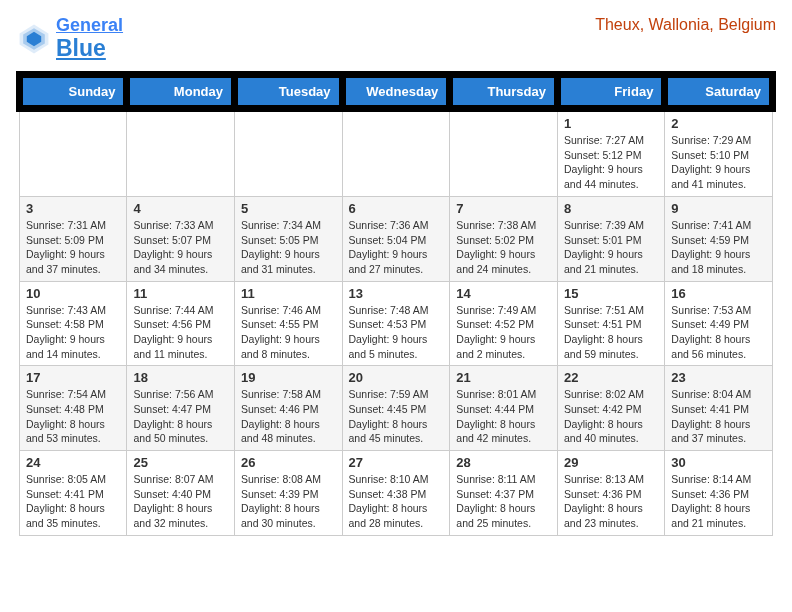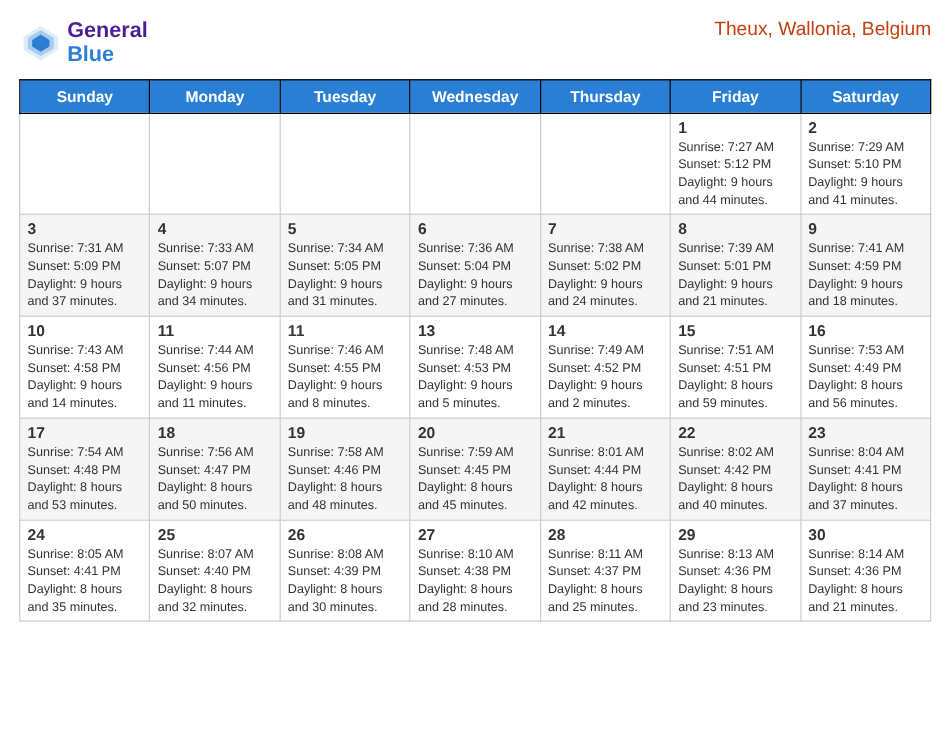--- a/index.html
+++ b/index.html
@@ -22,26 +22,28 @@
       gap: 4px;
     }
     .logo-text {
       display: flex;
       flex-direction: column;
       line-height: 1.1;
     }
     .logo-general {
       font-size: 18px;
       font-weight: bold;
-      color: #4c1d95;
+      color: #3b82f6;
+      text-decoration: underline;
     }
     .logo-blue {
-      font-size: 18px;
+      font-size: 23px;
       font-weight: bold;
       color: #2a7fd4;
+      text-decoration: underline;
     }
     .logo-icon {
       width: 36px;
       height: 36px;
     }
     .title-section {
       text-align: right;
     }
     .month-title {
       font-size: 36px;
@@ -53,25 +55,25 @@
       color: #c2410c;
     }
     .calendar {
       width: 100%;
       border-collapse: collapse;
       font-size: 11px;
     }
     .calendar th {
       background: #2a7fd4;
       color: #fff;
-      text-align: center;
+      text-align: right;
       padding: 6px 8px;
       font-size: 13px;
       font-weight: bold;
-      border: 1px solid #000000;
+      border: 7px solid #000000;
     }
     .calendar td {
       border: 1px solid #ccc;
       vertical-align: top;
       padding: 4px 6px;
       width: 108px;
       height: 80px;
       background: #fff;
     }
     .calendar tr:nth-child(even) td {

